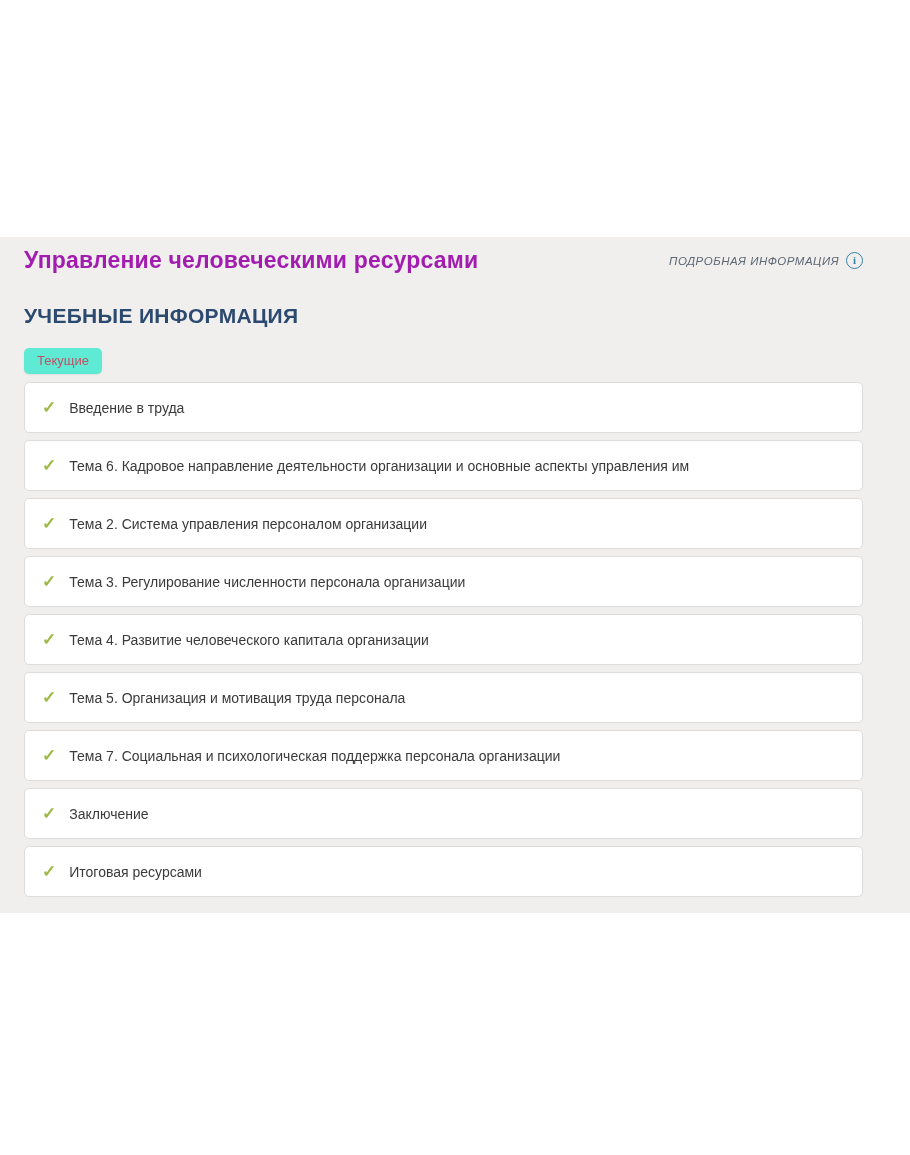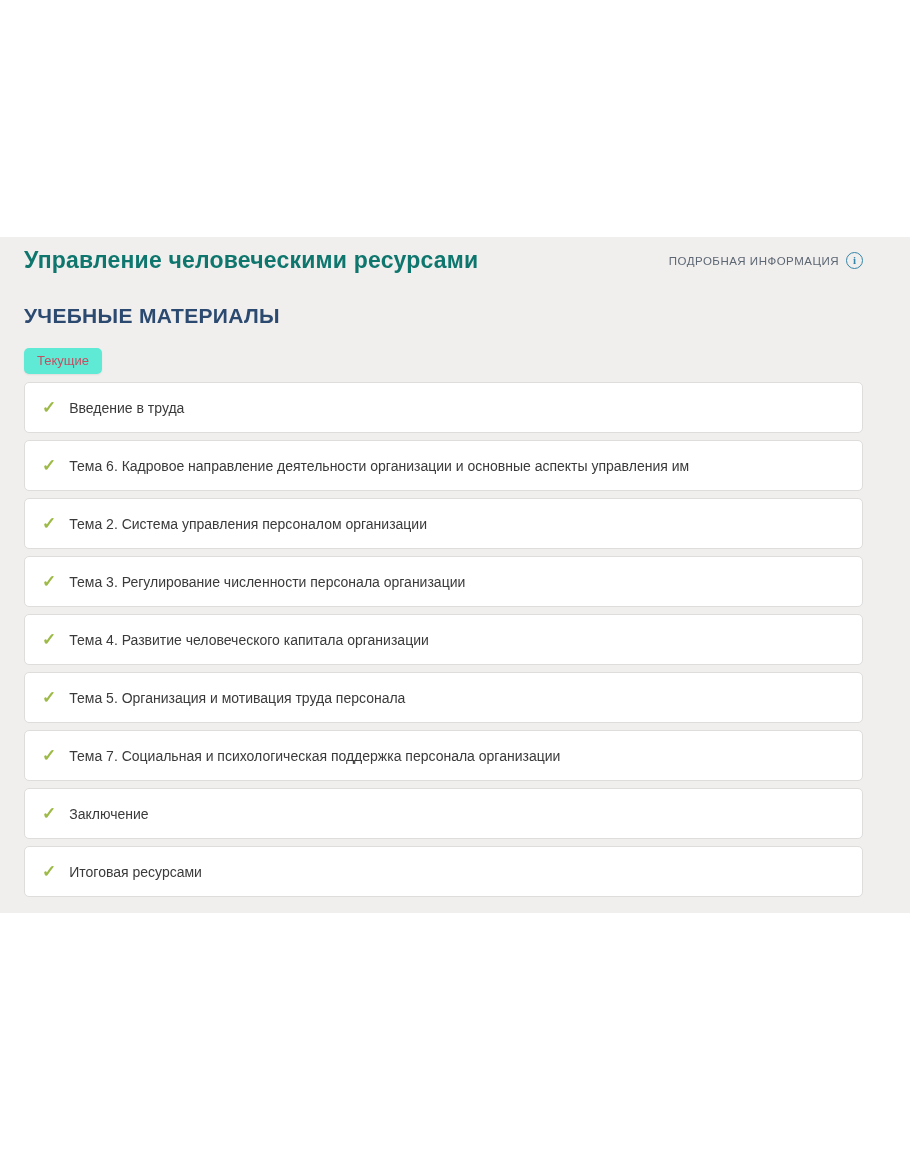--- a/index.html
+++ b/index.html
@@ -16,35 +16,36 @@
     padding: 10px 47px 0 24px;
   }
   .header-row {
     display: flex;
     justify-content: space-between;
     align-items: center;
   }
   .course-title {
     font-size: 23px;
     font-weight: bold;
-    color: #0f766e;
+    color: #a21caf;
     letter-spacing: 0.2px;
   }
   .details {
     display: flex;
     align-items: center;
     gap: 7px;
     cursor: pointer;
     user-select: none;
   }
   .details-label {
     font-size: 11.5px;
     color: #5d6673;
     letter-spacing: 0.5px;
     font-weight: 500;
+    font-style: italic;
   }
   .info-icon {
     width: 17px; height: 17px;
     border: 1.6px solid #3585a8;
     border-radius: 50%;
     color: #3585a8;
     font-size: 11px;
     line-height: 1;
     display: flex;
     align-items: center;
@@ -100,21 +101,21 @@
 <div class="panel">
 
   <div class="header-row">
     <h1 class="course-title">Управление человеческими ресурсами</h1>
     <div class="details">
       <span class="details-label">ПОДРОБНАЯ ИНФОРМАЦИЯ</span>
       <span class="info-icon">i</span>
     </div>
   </div>
 
-  <h2 class="section-title">УЧЕБНЫЕ МАТЕРИАЛЫ</h2>
+  <h2 class="section-title">УЧЕБНЫЕ ИНФОРМАЦИЯ</h2>
 
   <div class="tab">Текущие</div>
 
   <div class="cards">
     <div class="card">
       <span class="check">✓</span>
       <span class="card-label">Введение в труда</span>
     </div>
     <div class="card">
       <span class="check">✓</span>

